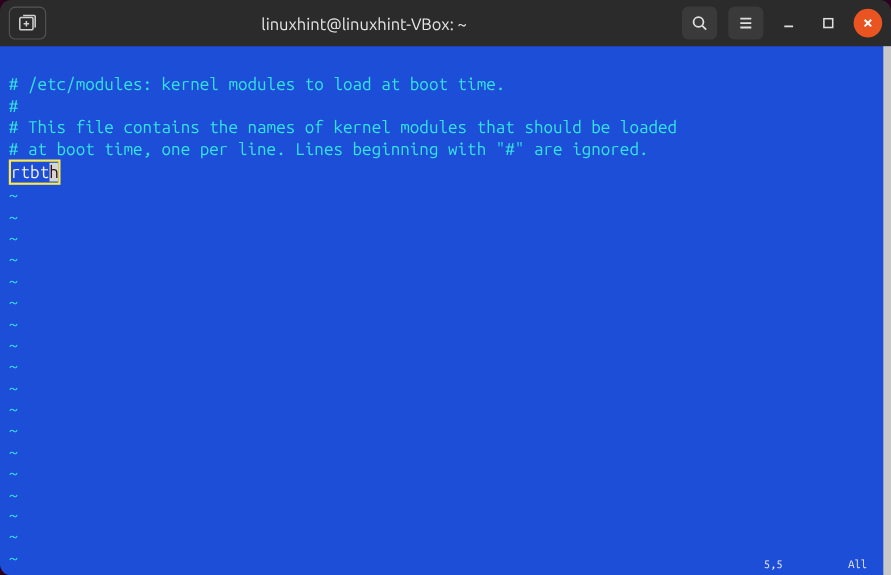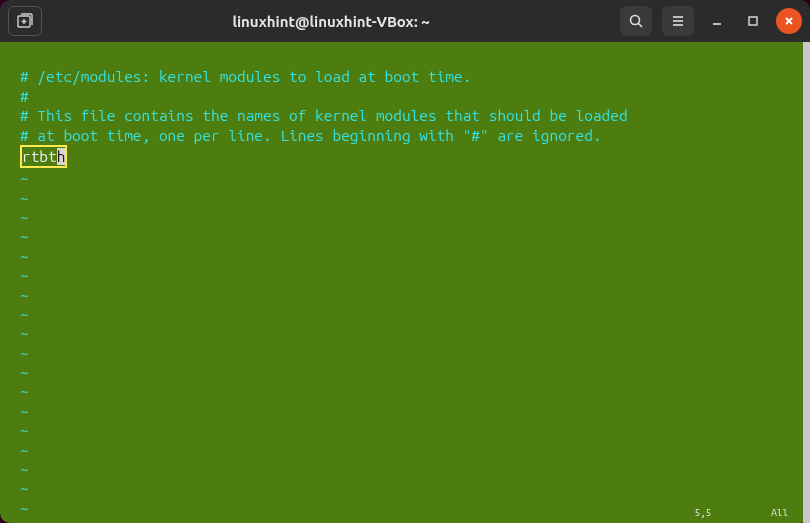--- a/index.html
+++ b/index.html
@@ -44,21 +44,21 @@
     }
     .titlebar-btn.bordered {
       border: 1px solid #555;
     }
     .title {
       flex: 1;
       text-align: center;
       color: #e6e6e6;
       font-family: Ubuntu, sans-serif;
       font-size: 15px;
-      font-weight: 700;
+      font-weight: 400;
     }
     .titlebar-right {
       display: flex;
       align-items: center;
       gap: 10px;
     }
     .icon-btn {
       width: 32px;
       height: 30px;
       border-radius: 6px;
@@ -76,22 +76,22 @@
       align-items: center;
       justify-content: center;
       color: #e0e0e0;
     }
     .win-ctrl.close {
       background: #e95420;
       color: #fff;
     }
     .terminal {
       flex: 1;
-      background: #4d7c0f;
-      padding: 6px 8px 4px 20px;
+      background: #1d4ed8;
+      padding: 6px 8px 4px 8px;
       color: #d3d7cf;
       font-size: 15.5px;
       line-height: 1.25;
       position: relative;
       font-family: 'Ubuntu Mono', 'DejaVu Sans Mono', monospace;
       white-space: pre;
       overflow: hidden;
     }
     .comment { color: #34e2e2; }
     .module { color: #eeeeec; }

